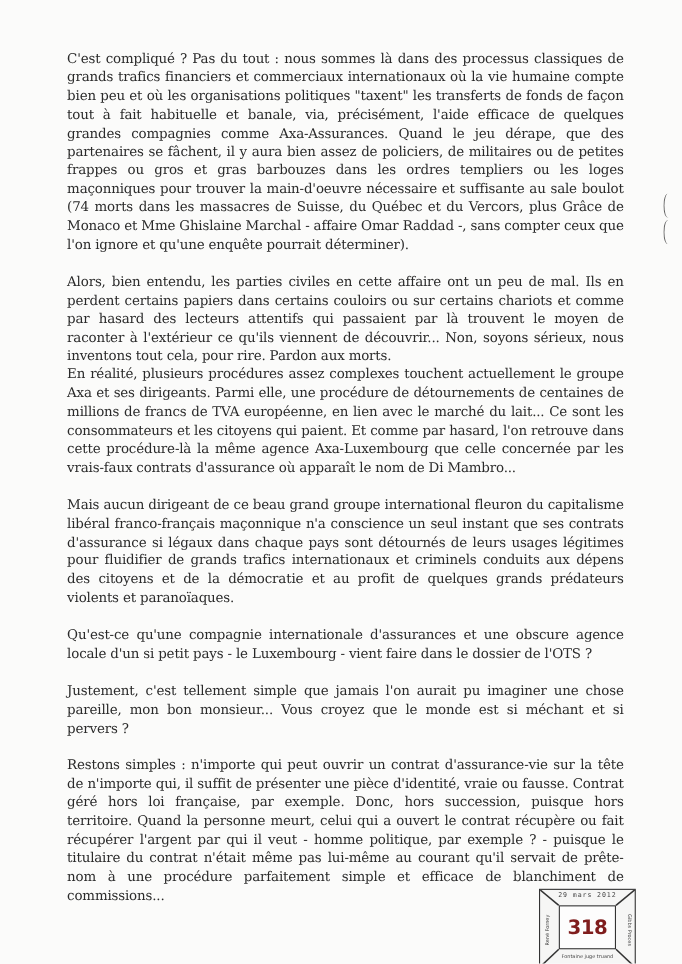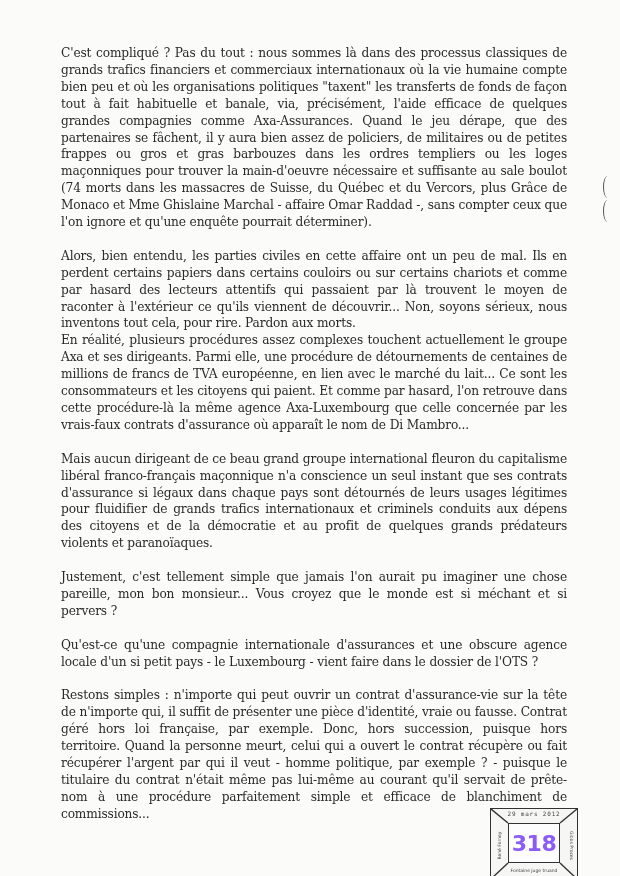--- a/index.html
+++ b/index.html
@@ -26,21 +26,21 @@
     border: 1.6px solid #333; box-sizing: border-box; background: #f6f6f5;
   }
   .stamp svg { position: absolute; left: 0; top: 0; }
   .stamp-inner {
     position: absolute; left: 17px; top: 14px; width: 52px; height: 40px;
     border: 1.6px solid #333; box-sizing: border-box; background: #fdfdfd;
     display: flex; align-items: center; justify-content: center;
   }
   .stamp-number {
     font-family: "DejaVu Sans", "Liberation Sans", sans-serif;
-    font-weight: bold; font-size: 22px; color: #8b5cf6; letter-spacing: -0.5px;
+    font-weight: bold; font-size: 18px; color: #7f1d1d; letter-spacing: -0.5px;
   }
   .stamp-date {
     position: absolute; left: 0; top: 1px; width: 86px; text-align: center;
     font-family: "DejaVu Sans Mono", monospace; font-size: 6px; color: #444;
     letter-spacing: 0.8px;
   }
   .stamp-bottom {
     position: absolute; left: 0; top: 59px; width: 86px; text-align: center;
     font-family: "DejaVu Sans", sans-serif; font-size: 4.5px; color: #444;
   }
@@ -53,22 +53,22 @@
 </style>
 </head>
 <body>
 
 <div class="page">
   <div class="text">
     <p>C'est compliqué ? Pas du tout : nous sommes là dans des processus classiques de grands trafics financiers et commerciaux internationaux où la vie humaine compte bien peu et où les organisations politiques "taxent" les transferts de fonds de façon tout à fait habituelle et banale, via, précisément, l'aide efficace de quelques grandes compagnies comme Axa-Assurances. Quand le jeu dérape, que des partenaires se fâchent, il y aura bien assez de policiers, de militaires ou de petites frappes ou gros et gras barbouzes dans les ordres templiers ou les loges maçonniques pour trouver la main-d'oeuvre nécessaire et suffisante au sale boulot (74 morts dans les massacres de Suisse, du Québec et du Vercors, plus Grâce de Monaco et Mme Ghislaine Marchal - affaire Omar Raddad -, sans compter ceux que l'on ignore et qu'une enquête pourrait déterminer).</p>
     <p class="tight">Alors, bien entendu, les parties civiles en cette affaire ont un peu de mal. Ils en perdent certains papiers dans certains couloirs ou sur certains chariots et comme par hasard des lecteurs attentifs qui passaient par là trouvent le moyen de raconter à l'extérieur ce qu'ils viennent de découvrir... Non, soyons sérieux, nous inventons tout cela, pour rire. Pardon aux morts.</p>
     <p>En réalité, plusieurs procédures assez complexes touchent actuellement le groupe Axa et ses dirigeants. Parmi elle, une procédure de détournements de centaines de millions de francs de TVA européenne, en lien avec le marché du lait... Ce sont les consommateurs et les citoyens qui paient. Et comme par hasard, l'on retrouve dans cette procédure-là la même agence Axa-Luxembourg que celle concernée par les vrais-faux contrats d'assurance où apparaît le nom de Di Mambro...</p>
     <p>Mais aucun dirigeant de ce beau grand groupe international fleuron du capitalisme libéral franco-français maçonnique n'a conscience un seul instant que ses contrats d'assurance si légaux dans chaque pays sont détournés de leurs usages légitimes pour fluidifier de grands trafics internationaux et criminels conduits aux dépens des citoyens et de la démocratie et au profit de quelques grands prédateurs violents et paranoïaques.</p>
+    <p>Qu'est-ce qu'une compagnie internationale d'assurances et une obscure agence locale d'un si petit pays - le Luxembourg - vient faire dans le dossier de l'OTS ?</p>
     <p>Justement, c'est tellement simple que jamais l'on aurait pu imaginer une chose pareille, mon bon monsieur... Vous croyez que le monde est si méchant et si pervers ?</p>
-    <p>Qu'est-ce qu'une compagnie internationale d'assurances et une obscure agence locale d'un si petit pays - le Luxembourg - vient faire dans le dossier de l'OTS ?</p>
     <p>Restons simples : n'importe qui peut ouvrir un contrat d'assurance-vie sur la tête de n'importe qui, il suffit de présenter une pièce d'identité, vraie ou fausse. Contrat géré hors loi française, par exemple. Donc, hors succession, puisque hors territoire. Quand la personne meurt, celui qui a ouvert le contrat récupère ou fait récupérer l'argent par qui il veut - homme politique, par exemple ? - puisque le titulaire du contrat n'était même pas lui-même au courant qu'il servait de prête-nom à une procédure parfaitement simple et efficace de blanchiment de commissions...</p>
 
   </div>
 
   <div class="margin-mark" style="top:176px;"></div>
   <div class="margin-mark" style="top:200px;"></div>
 
   <div class="stamp">
     <svg width="88" height="72">
       <line x1="0" y1="0" x2="17" y2="14" stroke="#333" stroke-width="1.4"></line>

